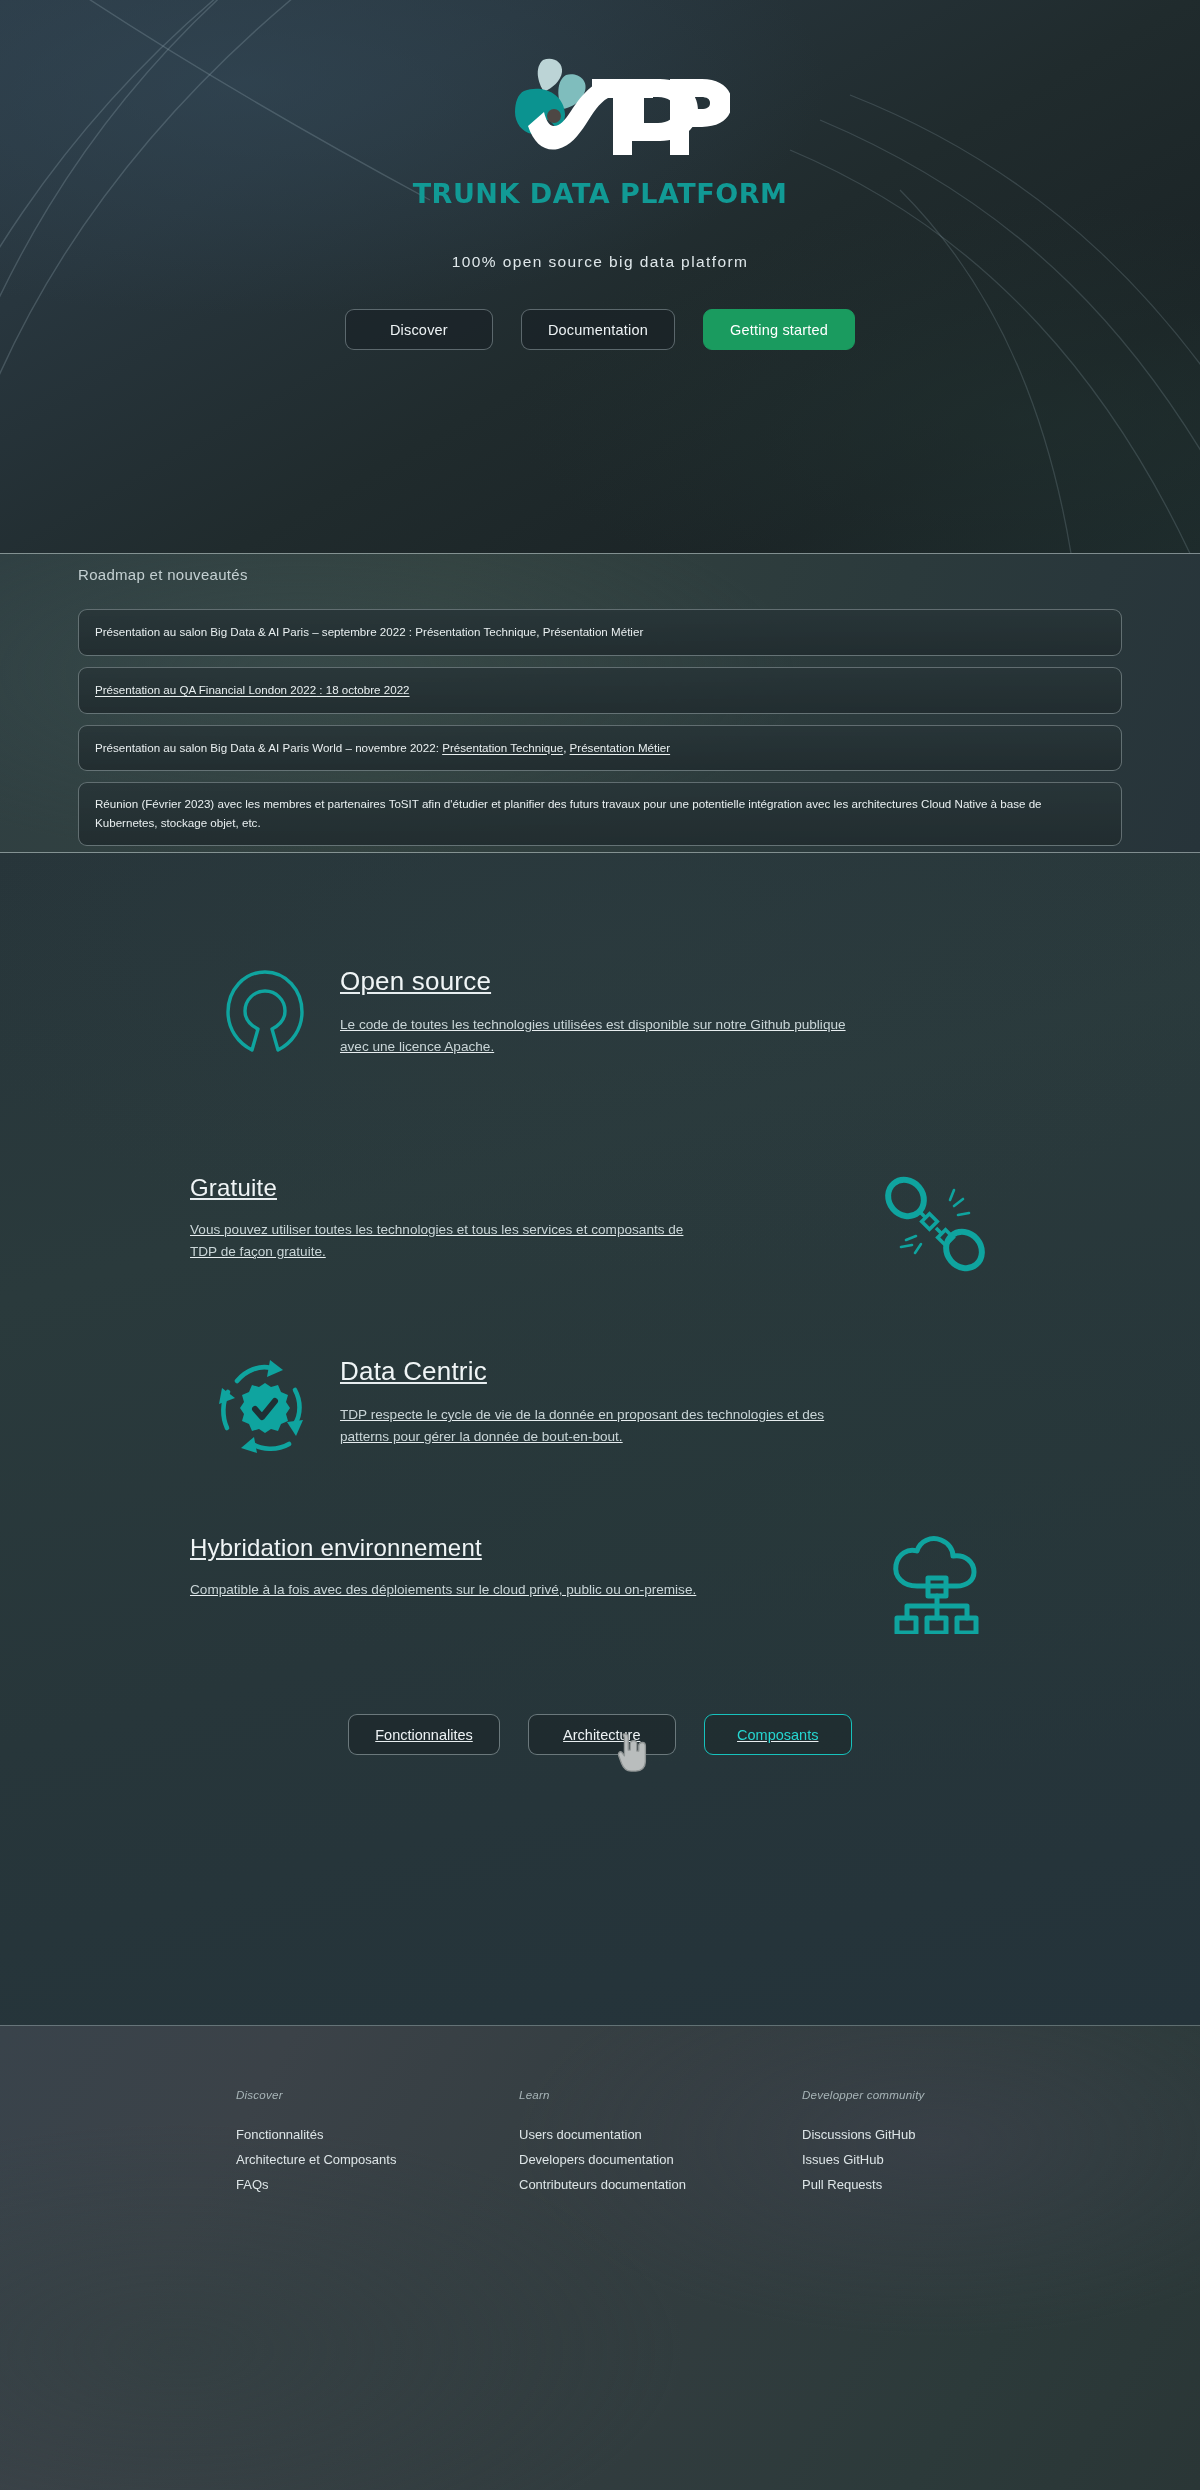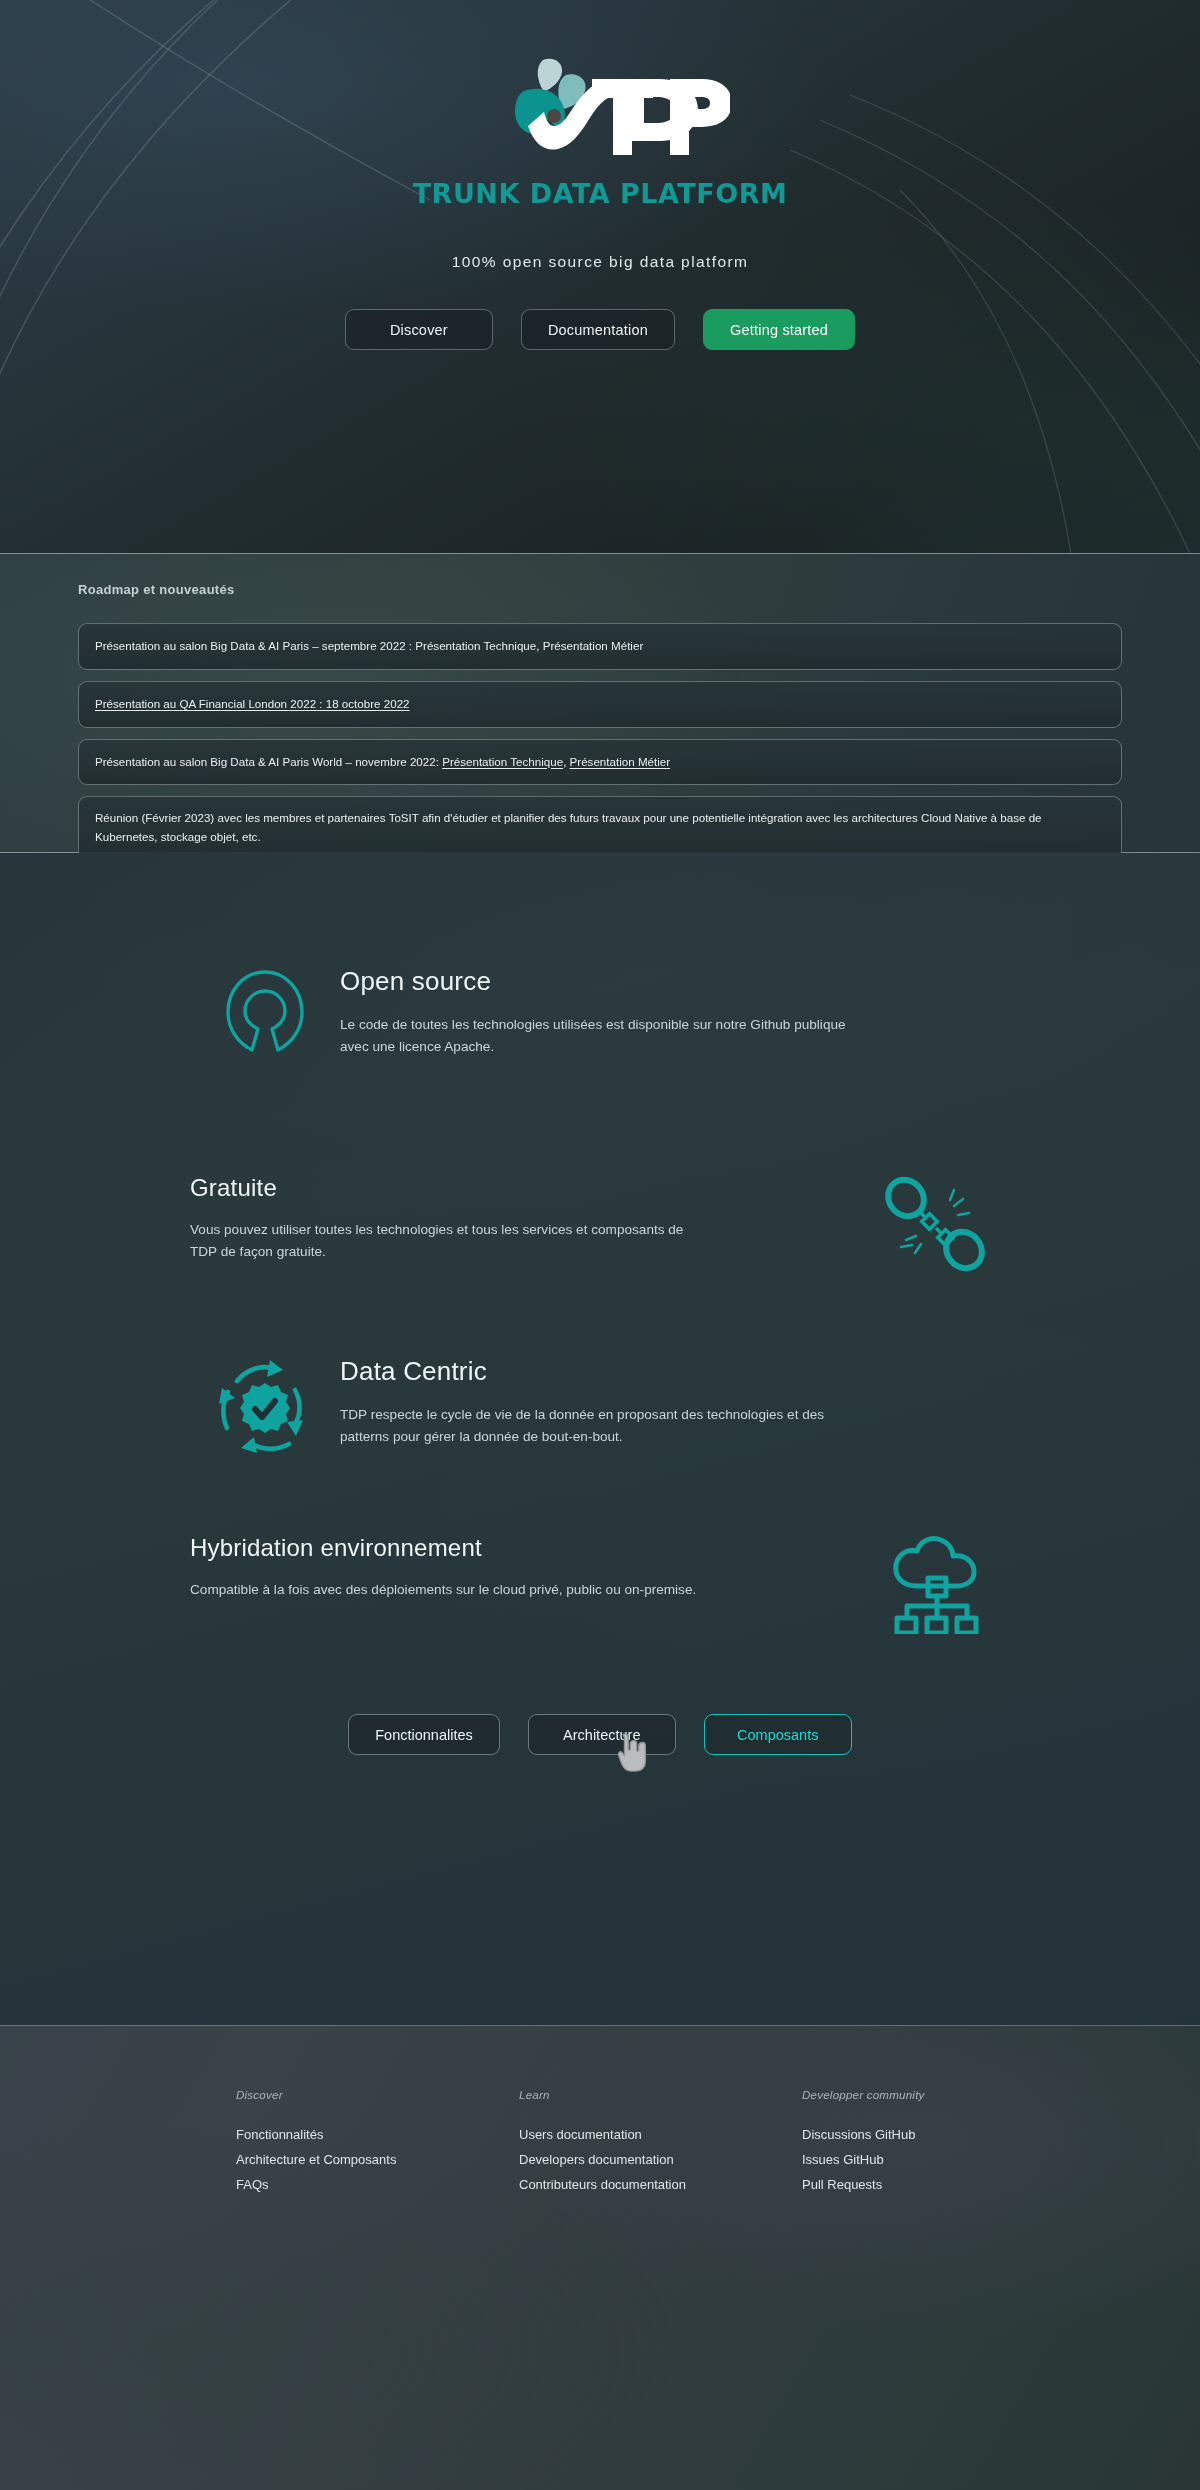--- a/index.html
+++ b/index.html
@@ -63,25 +63,25 @@
     position:relative;
     height:300px;
     padding:0 78px;
     border-top:1px solid rgba(200,214,214,.55);
     border-bottom:1px solid rgba(200,214,214,.55);
     background:
       radial-gradient(ellipse 60% 90% at 25% 40%, rgba(61,82,82,.45), rgba(61,82,82,0) 70%),
       linear-gradient(110deg,#2f3f42 0%,#32413f 35%,#2b3a3c 70%,#27343a 100%);
   }
   .news-title{
-    padding-top:28px;
-    font-size:13px;
+    padding-top:12px;
+    font-size:15px;
     color:#c4d0d2;
     letter-spacing:.3px;
-    font-weight:700;
+    font-weight:400;
   }
   .news-list{margin-top:26px;display:flex;flex-direction:column;gap:11px;}
   .news-item{
     border:1px solid rgba(186,200,202,.42);
     border-radius:9px;
     background:linear-gradient(180deg, rgba(40,53,56,.88), rgba(33,44,47,.92));
     padding:13px 16px;
     font-size:11.6px;
     line-height:1.62;
     color:#e9eff0;
@@ -101,20 +101,21 @@
 
   
   .features{
     position:relative;
     height:1172px;
     padding:0 0;
     background:
       radial-gradient(ellipse 80% 40% at 50% 8%, rgba(44,60,64,.5), rgba(44,60,64,0) 70%),
       radial-gradient(ellipse 70% 35% at 70% 55%, rgba(40,58,58,.45), rgba(40,58,58,0) 70%),
       linear-gradient(165deg,#27353a 0%,#2a3a3c 30%,#27363a 60%,#24333a 100%);
+    text-decoration: underline;
   }
   .feature{
     display:flex;align-items:flex-start;
     width:820px;margin:0 auto;
   }
   .feature.left-icon{padding-left:0;}
   .feature.right-icon{justify-content:space-between;}
   .f-icon{width:150px;flex:0 0 150px;display:flex;align-items:center;justify-content:center;}
   .f-text{width:580px;}
   .f-text.narrow{width:520px;}

